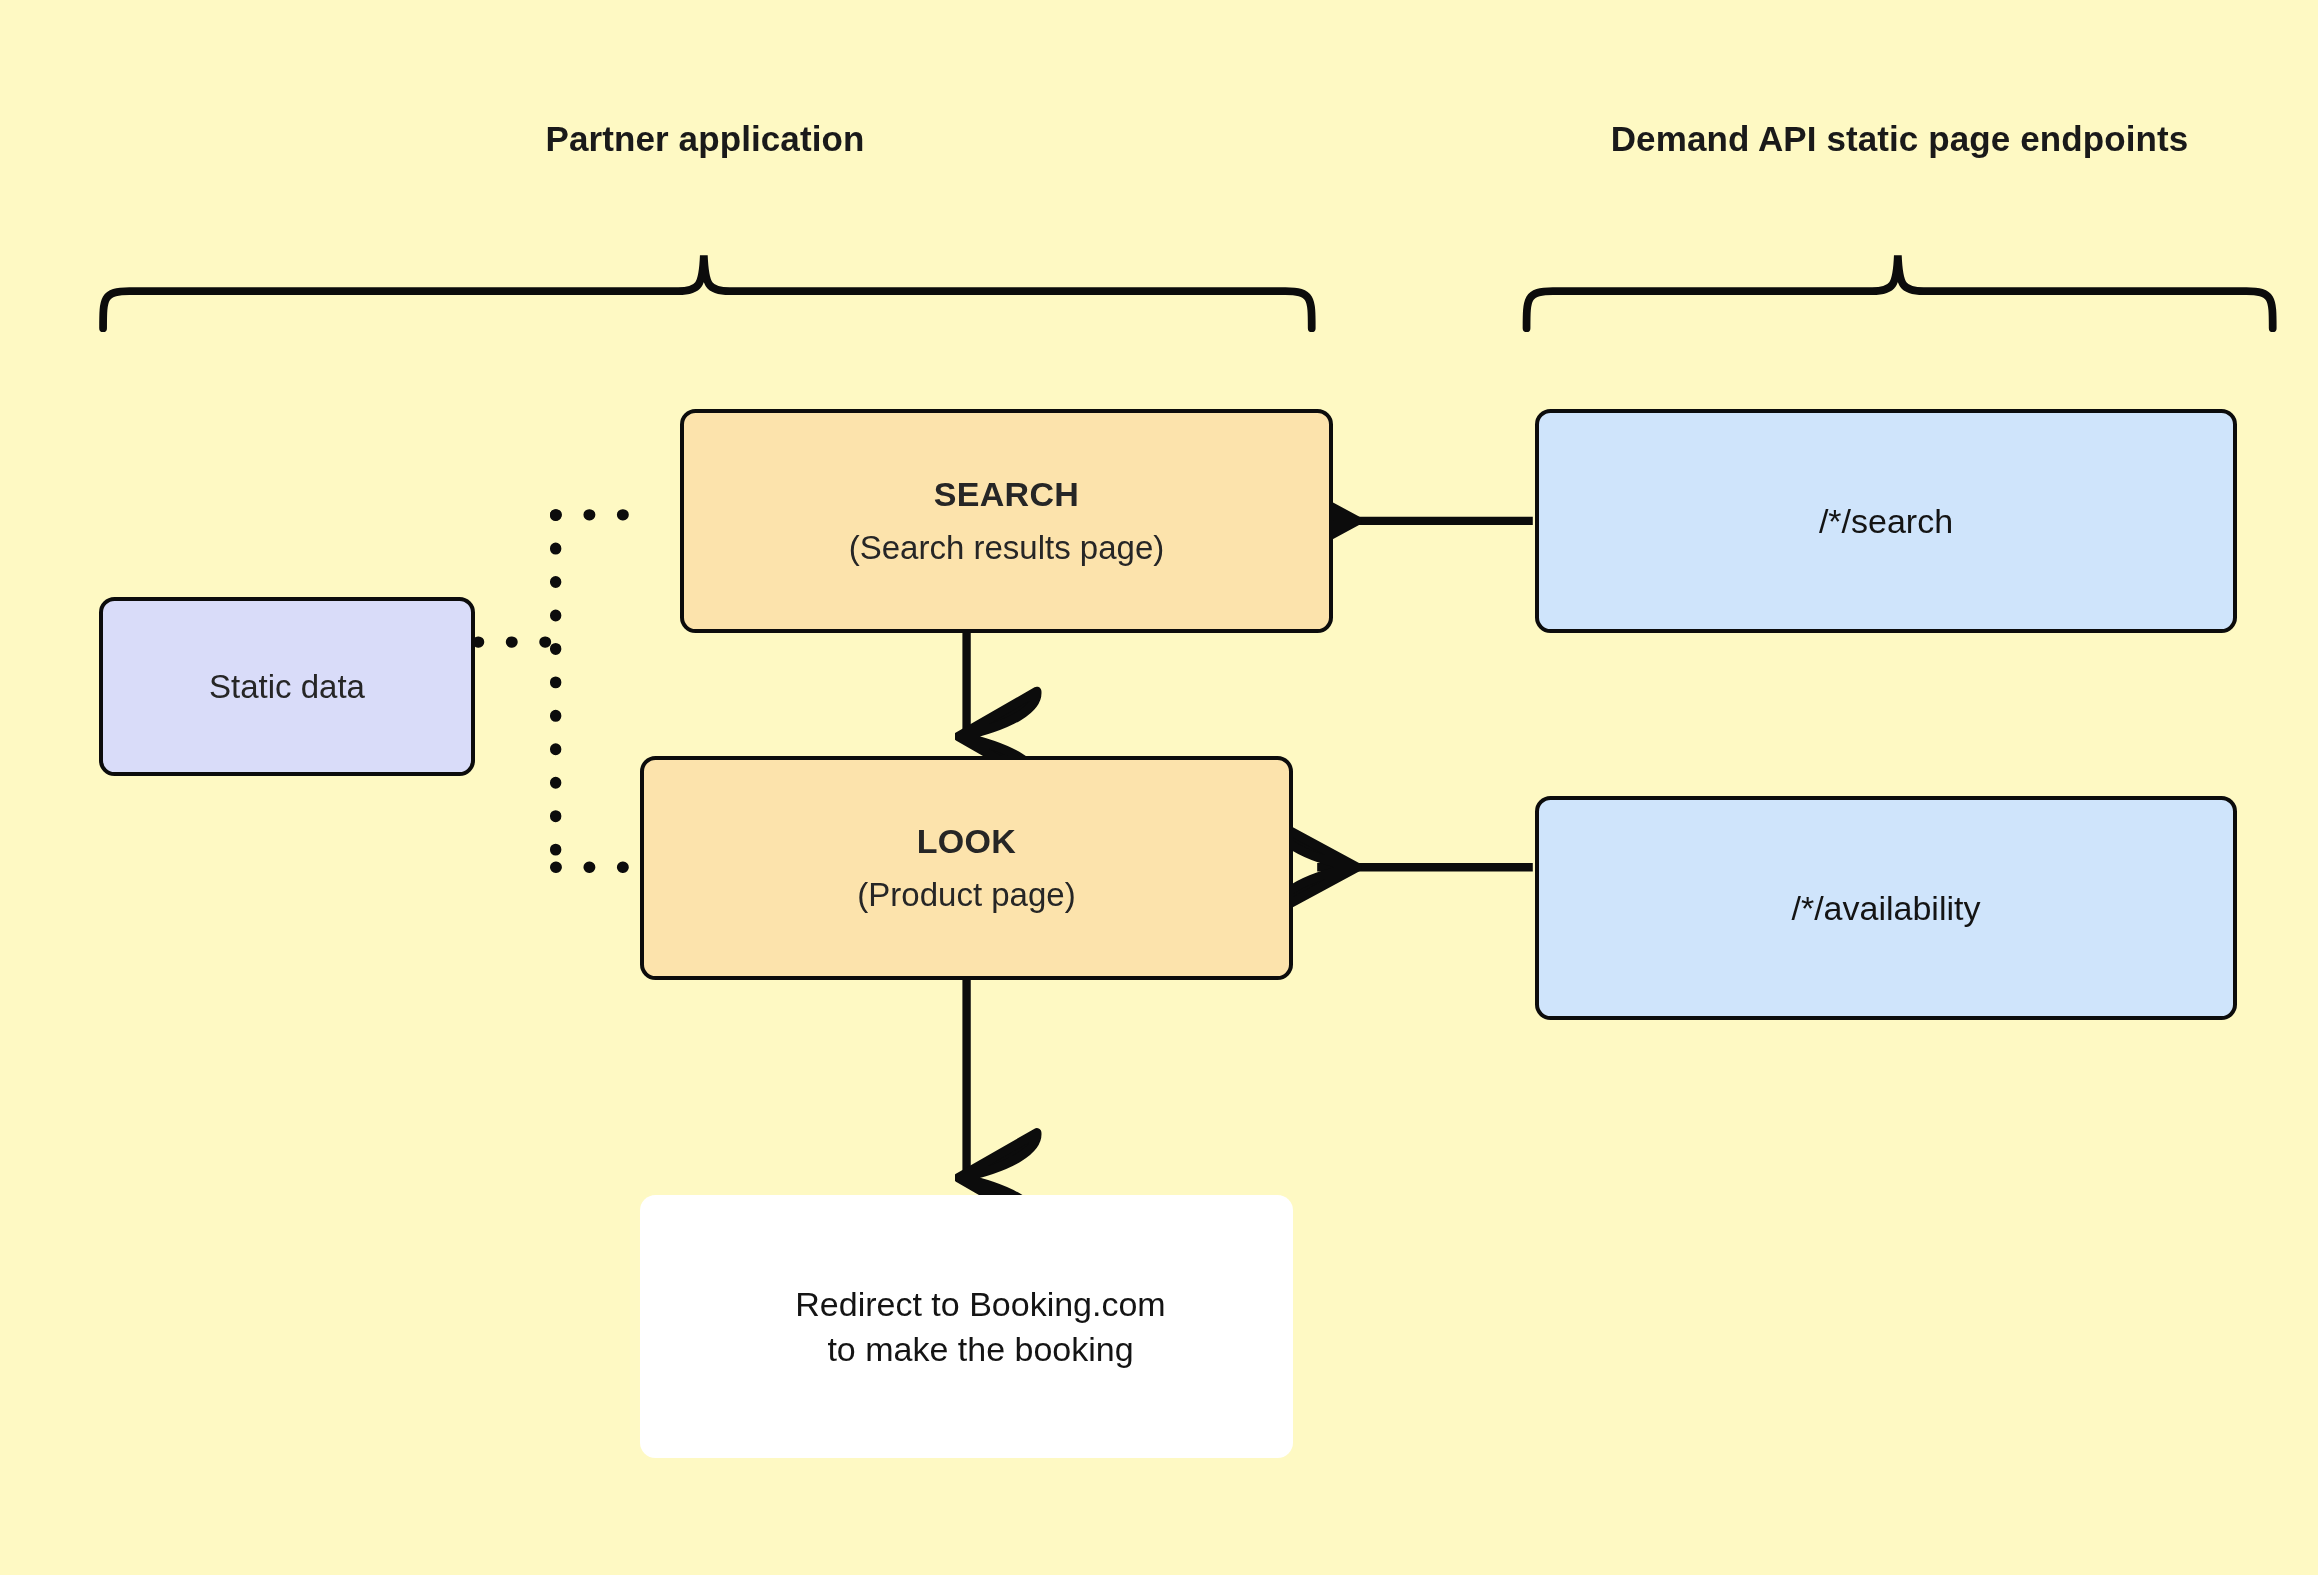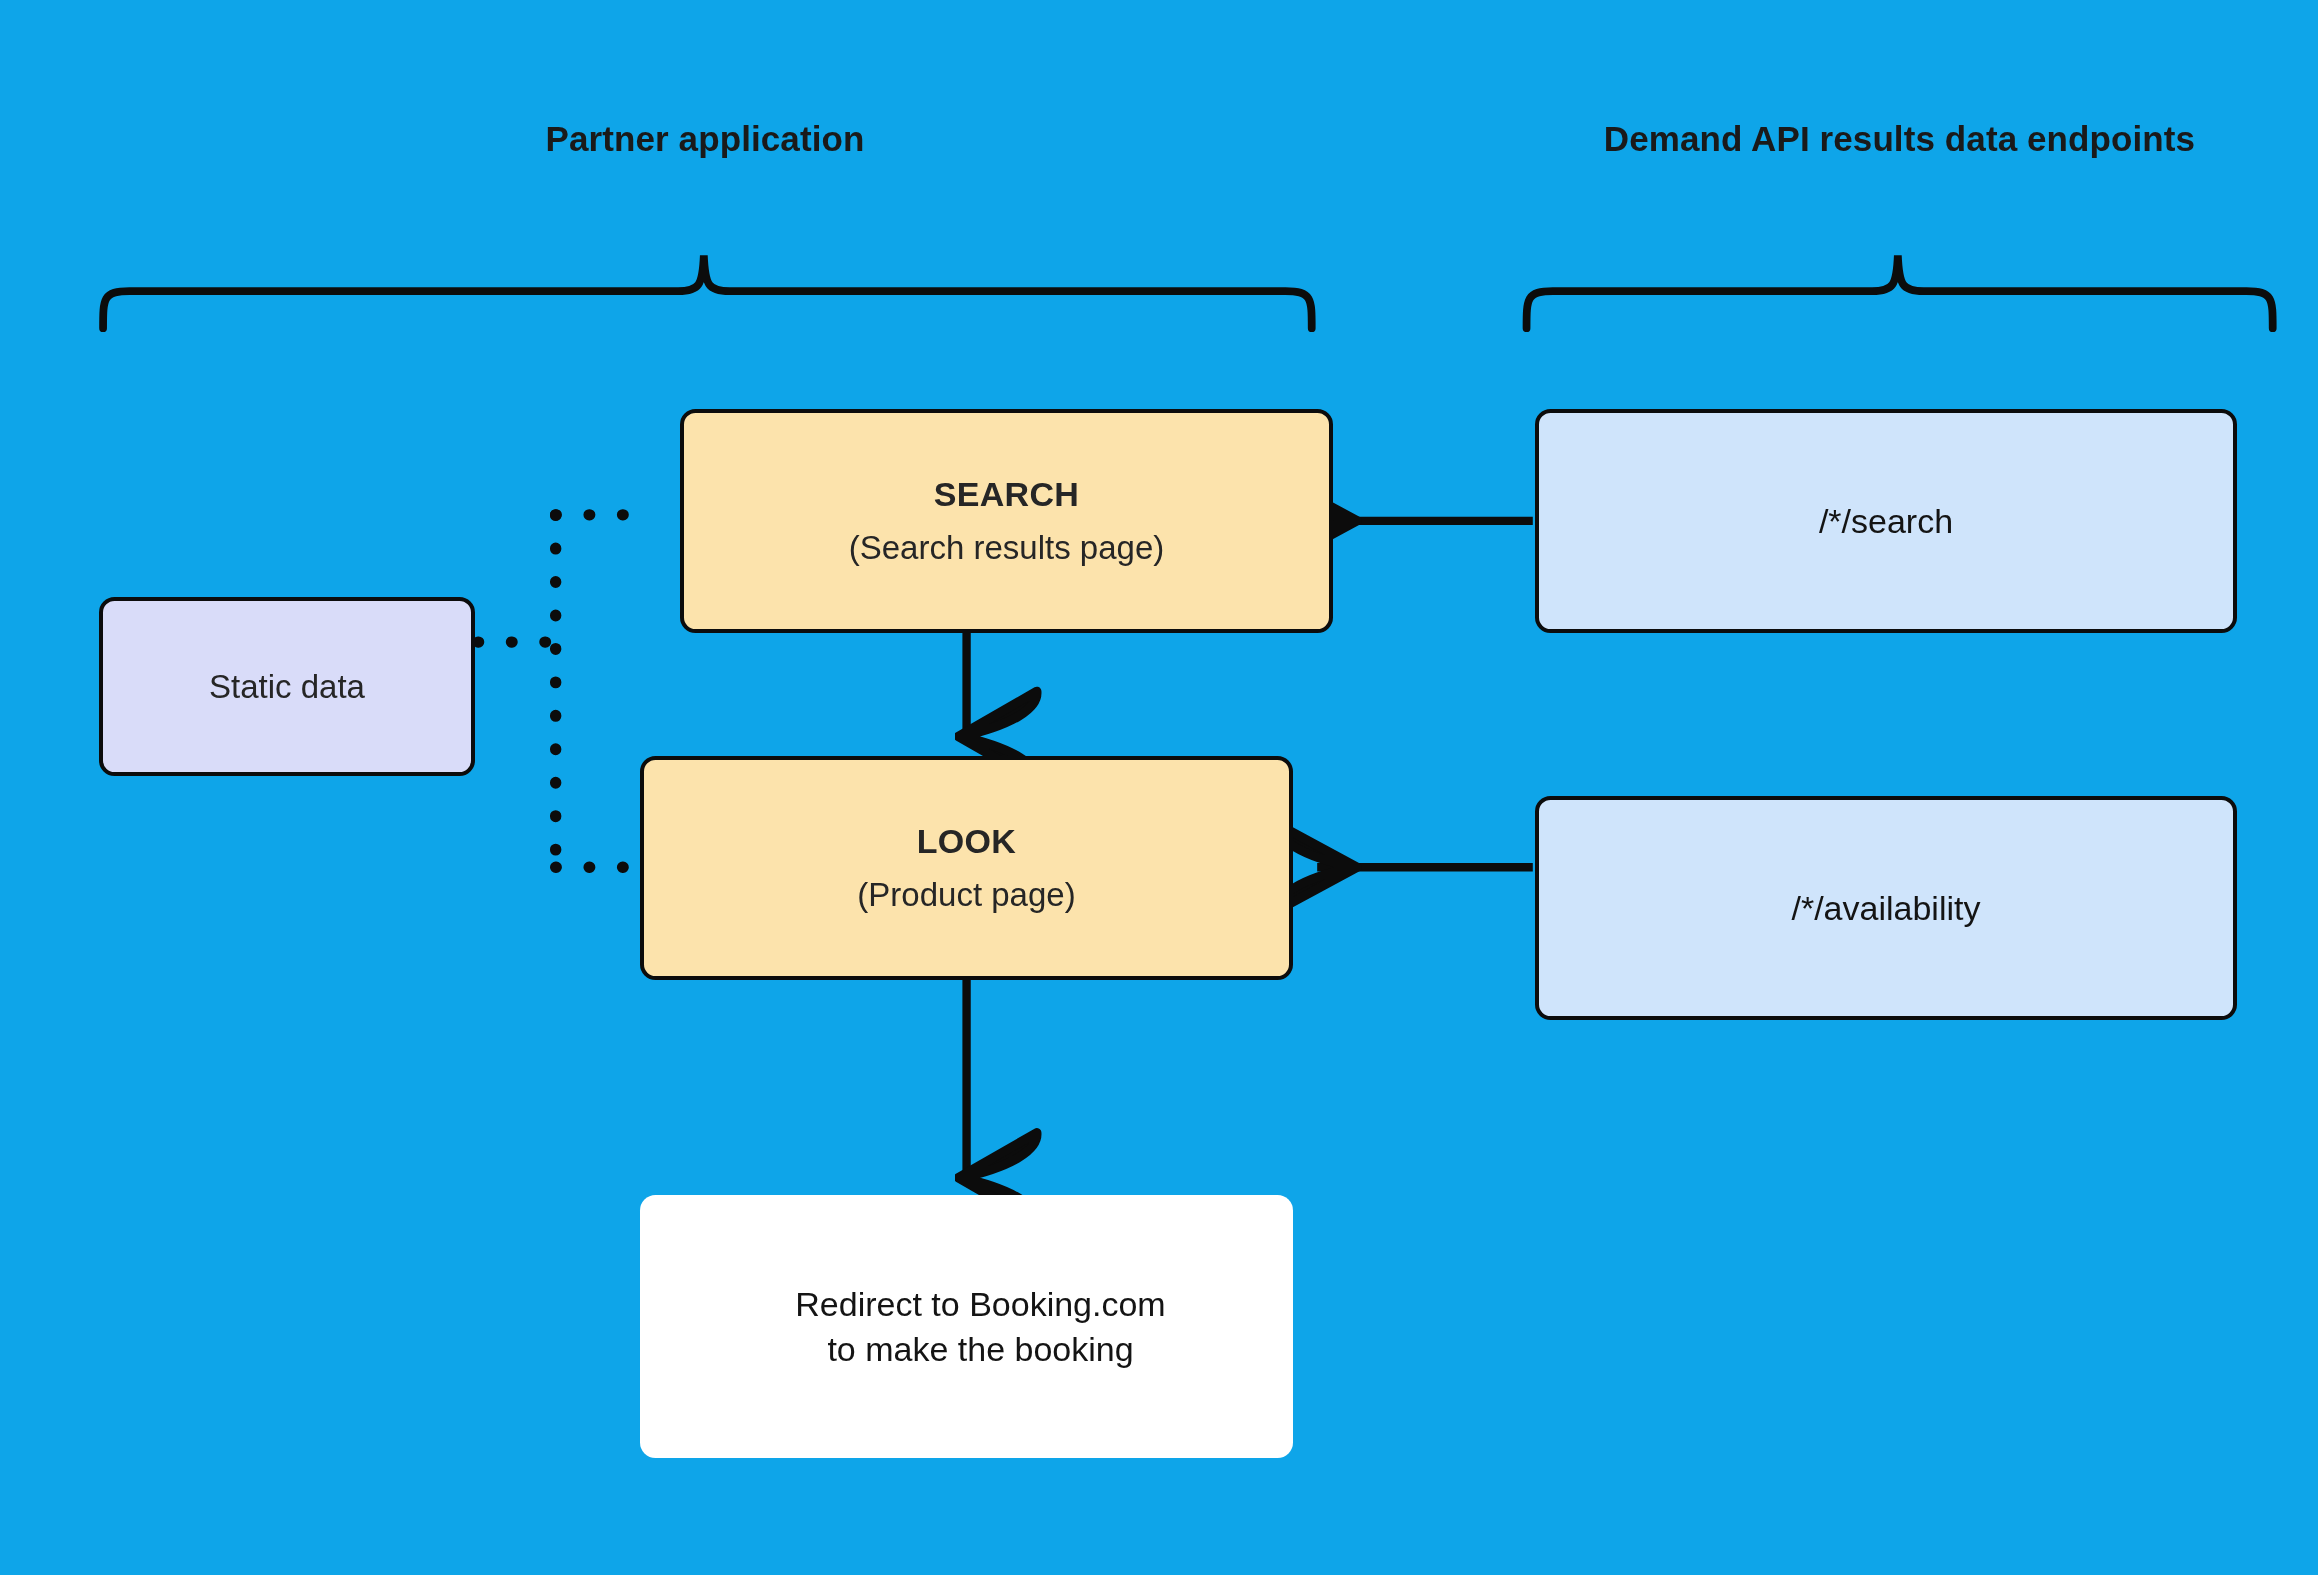--- a/index.html
+++ b/index.html
@@ -7,21 +7,21 @@
     padding: 0;
     background: #e9ecf5;
   }
   body {
     font-family: "Liberation Sans", "DejaVu Sans", sans-serif;
   }
   #canvas {
     position: relative;
     width: 2319px;
     height: 1575px;
-    background: #0ea5e9;
+    background: #fef9c3;
     overflow: hidden;
   }
 
   
   .group-title {
     position: absolute;
     font-weight: bold;
     font-size: 35px;
     color: #1a1a1a;
     letter-spacing: 0.1px;
@@ -102,21 +102,21 @@
     pointer-events: none;
   }
 </style>
 </head>
 <body>
 
 <div id="canvas">
 
   <div class="group-title" id="title-partner">Partner application</div>
 
-  <div class="group-title" id="title-demand">Demand API results data endpoints</div>
+  <div class="group-title" id="title-demand">Demand API static page endpoints</div>
 
   <svg class="brace" id="brace-partner" style="left:78px; top:248px;" width="1260" height="84" viewBox="0 0 2110 140">
     <path d="M 42,134
              C 42,84 42,72 86,72
              L 1005,72
              C 1040,72 1046,62 1048,12
              C 1050,62 1056,72 1091,72
              L 2022,72
              C 2066,72 2066,84 2066,134" fill="none" stroke="#0c0c0c" stroke-width="13" stroke-linecap="round"></path>
   </svg>

